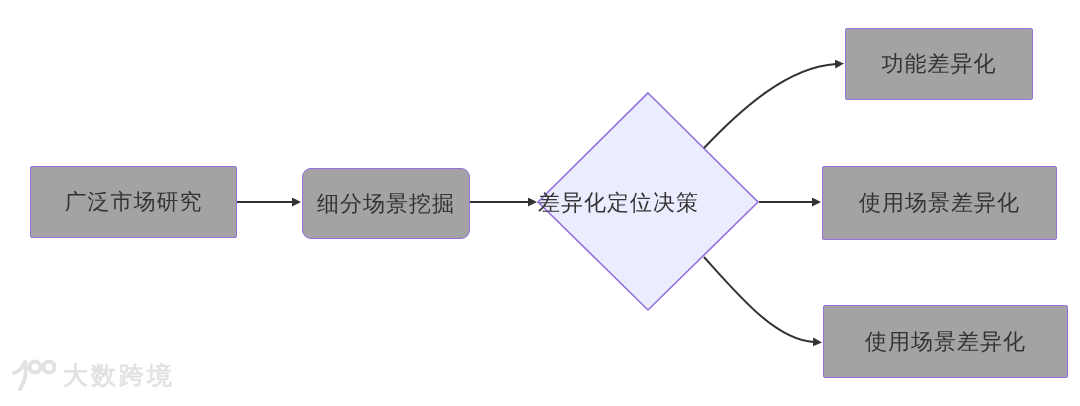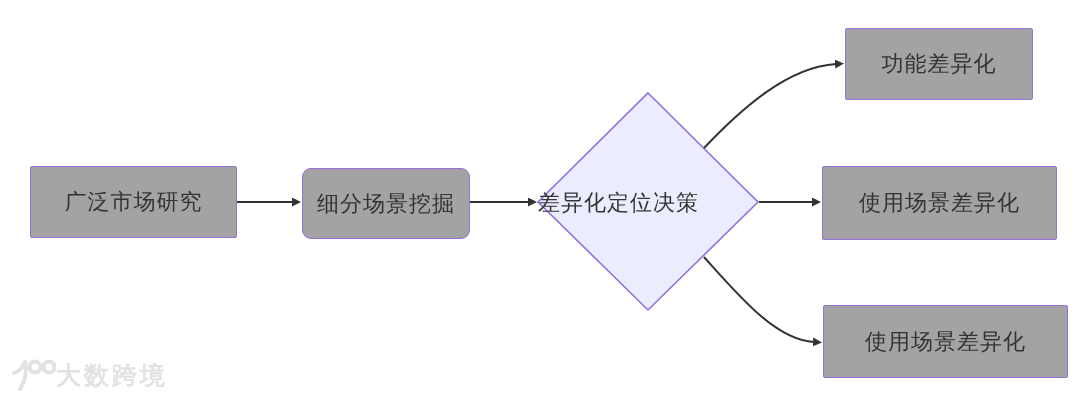--- a/index.html
+++ b/index.html
@@ -45,20 +45,21 @@
     color: #333333;
     font-size: 22px;
     letter-spacing: 1px;
   }
   #watermark {
     position: absolute;
     left: 10px;
     top: 358px;
     display: flex;
     align-items: center;
+    gap: 7px;
     color: #e2e2e2;
     user-select: none;
   }
   #watermark .wm-text {
     font-size: 25px;
     font-weight: 700;
     letter-spacing: 3px;
     color: #e2e2e2;
   }
 </style>

